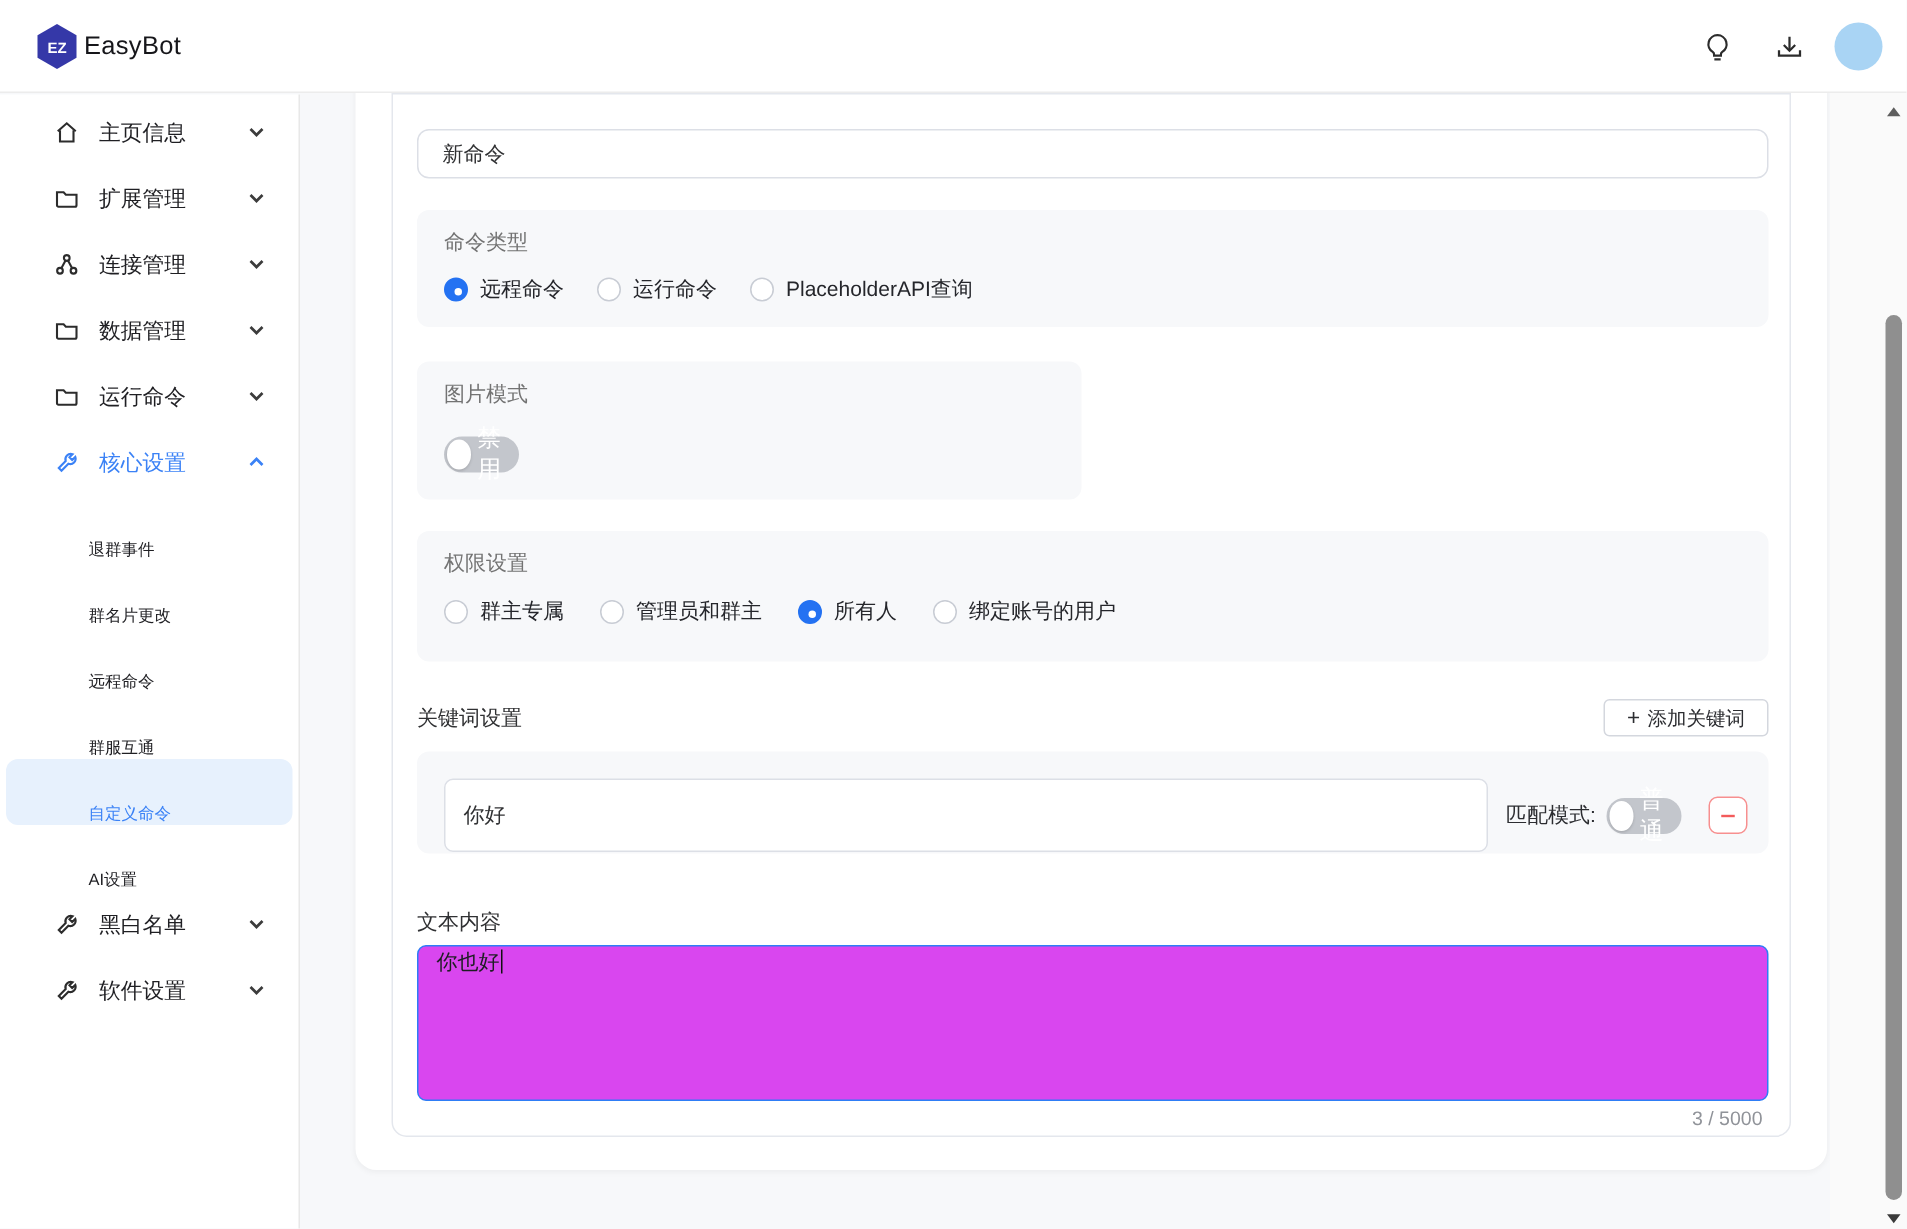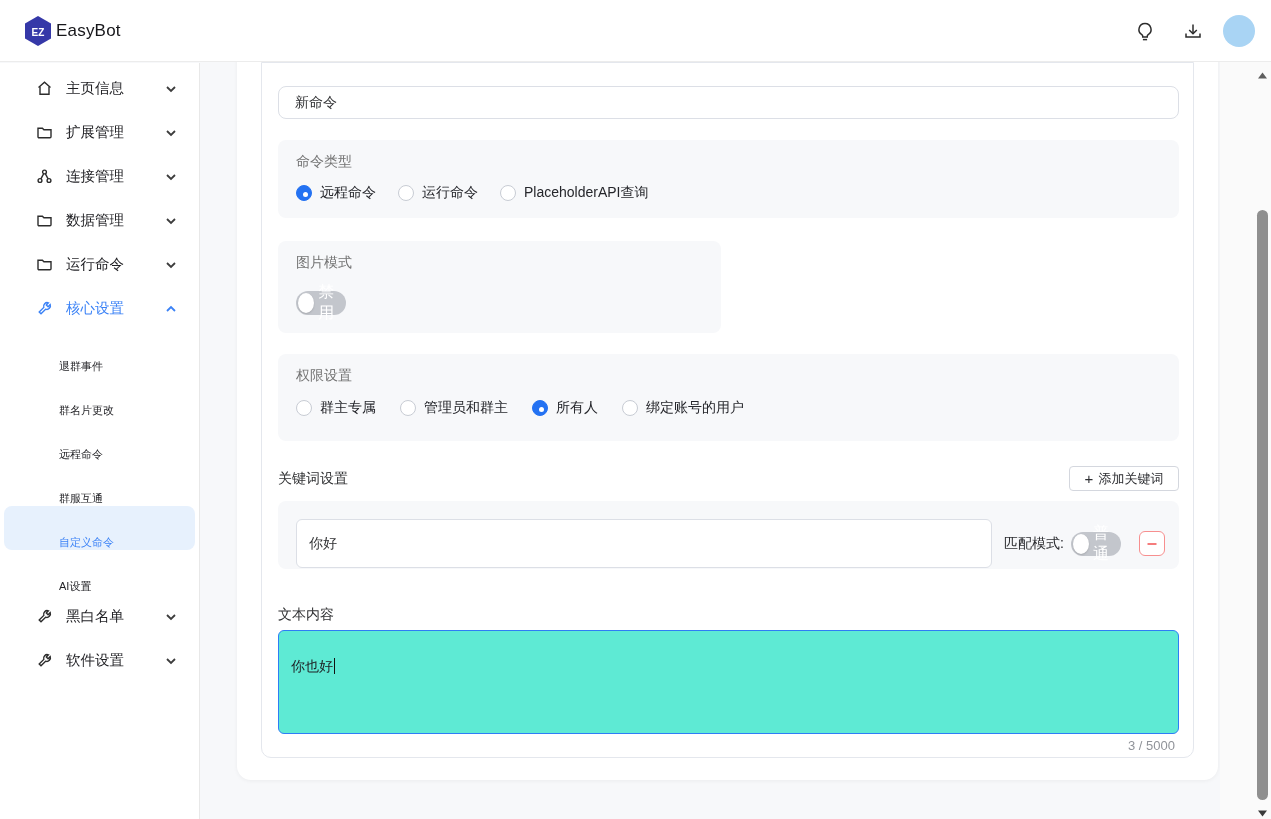--- a/index.html
+++ b/index.html
@@ -72,22 +72,22 @@
   .kw-row { position:absolute; left:18px; top:18px; right:14px; display:flex; align-items:center; }
   .kw-input { width:696px; height:49px; border:1px solid #dcdfe6; border-radius:6px; padding:0 12px;
               font-size:14px; color:#303133; background:#fff; outline:none; font-family:inherit; flex:0 0 auto; }
   .match-label { margin-left:12px; font-size:14px; color:#2c2d31; white-space:nowrap; }
   .kw-row .switch { margin-left:7px; }
   .minus-btn { margin-left:18px; width:26px; height:25px; background:#fff; border:1px solid #f78f8f;
                border-radius:6px; color:#f35b5b; display:flex; align-items:center; justify-content:center;
                cursor:pointer; flex:0 0 auto; }
 
   .text-label { position:absolute; left:16px; top:543px; font-size:14px; color:#303133; }
-  .text-area { position:absolute; left:16px; top:567px; width:901px; height:104px; background:#5eead4;
-               border:1.5px solid #2e7df6; border-radius:6px; padding:25px 12px; font-size:14px; color:#1d1e22;
+  .text-area { position:absolute; left:16px; top:567px; width:901px; height:104px; background:#d946ef;
+               border:1.5px solid #2e7df6; border-radius:6px; padding:0 12px; font-size:14px; color:#1d1e22;
                line-height:20px; cursor:text; }
   .caret { display:inline-block; width:1px; height:16px; background:#111; vertical-align:-3px; margin-left:1px; }
   .counter { position:absolute; right:18px; top:675px; font-size:13px; color:#909399; }
 
   
   .right-gutter { position:absolute; top:62px; left:1220px; width:51px; height:757px; background:#fafafa; }
   .vscrollbar { position:absolute; top:62px; right:0; width:17px; height:757px; background:#fafafa; }
   .sb-arrow { position:absolute; left:3px; width:11px; height:11px; color:#5e5e5e; cursor:pointer; }
   .sb-up { top:5px; }
   .sb-down { bottom:3px; }

